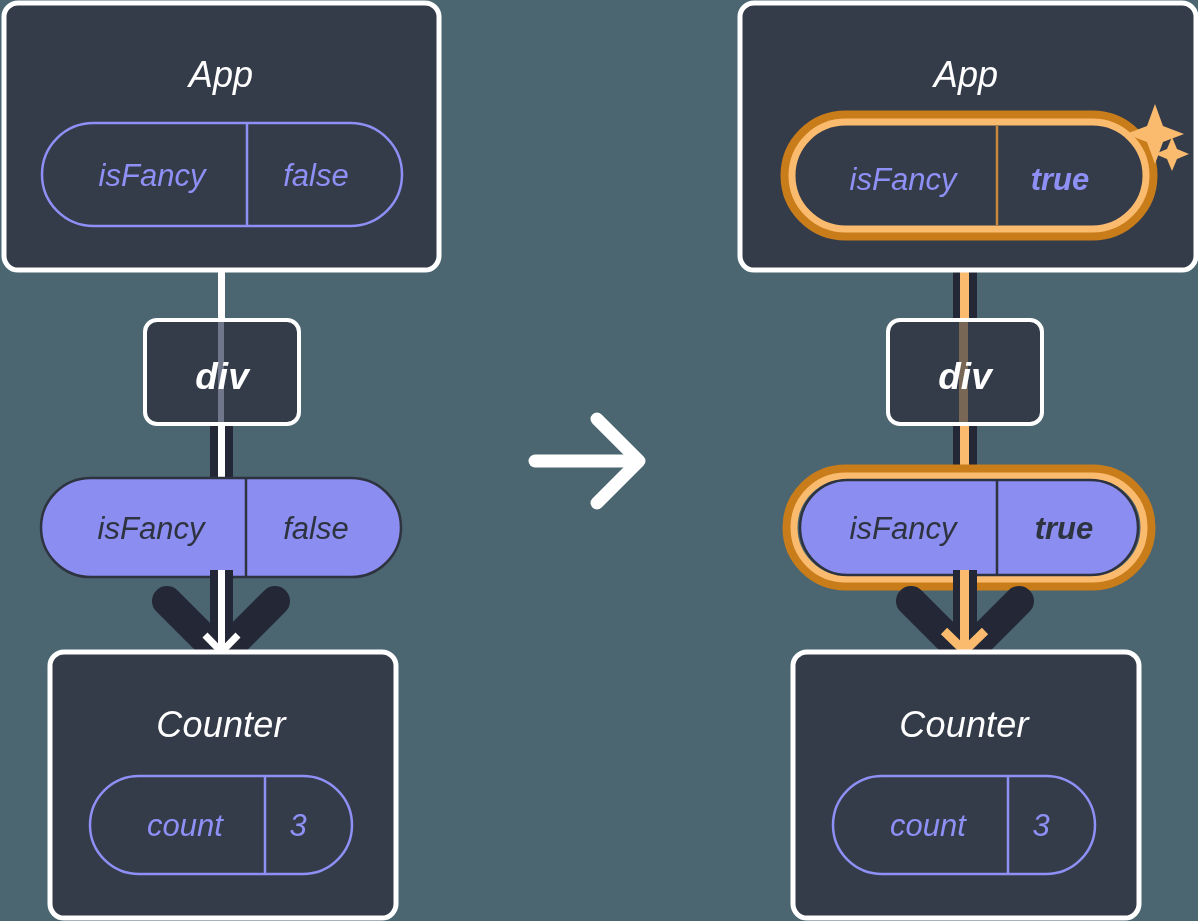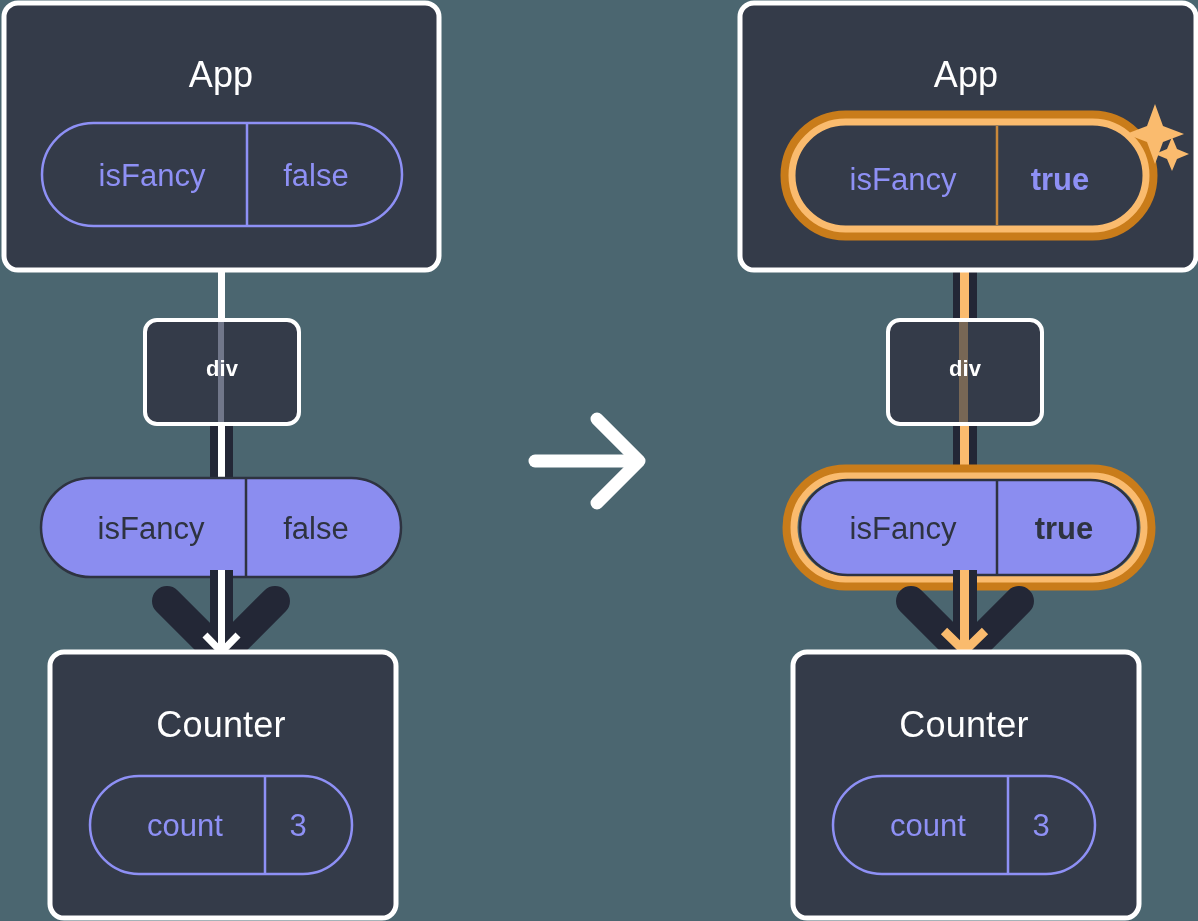--- a/index.html
+++ b/index.html
@@ -26,30 +26,31 @@
     left: 0;
     top: 0;
     width: 1198px;
     height: 921px;
   }
   
   .lbl {
     position: absolute;
     white-space: nowrap;
     pointer-events: none;
+    font-style: italic;
   }
   .box-title {
     color: #ffffff;
     font-size: 36px;
     font-weight: 400;
     letter-spacing: .2px;
   }
   .div-title {
     color: #ffffff;
-    font-size: 22px;
+    font-size: 37px;
     font-weight: 700;
     text-align: center;
   }
   .pill-txt-outline {
     color: #8e90f5;
     font-size: 31px;
     font-weight: 400;
   }
   .pill-txt-solid {
     color: #2e3340;

